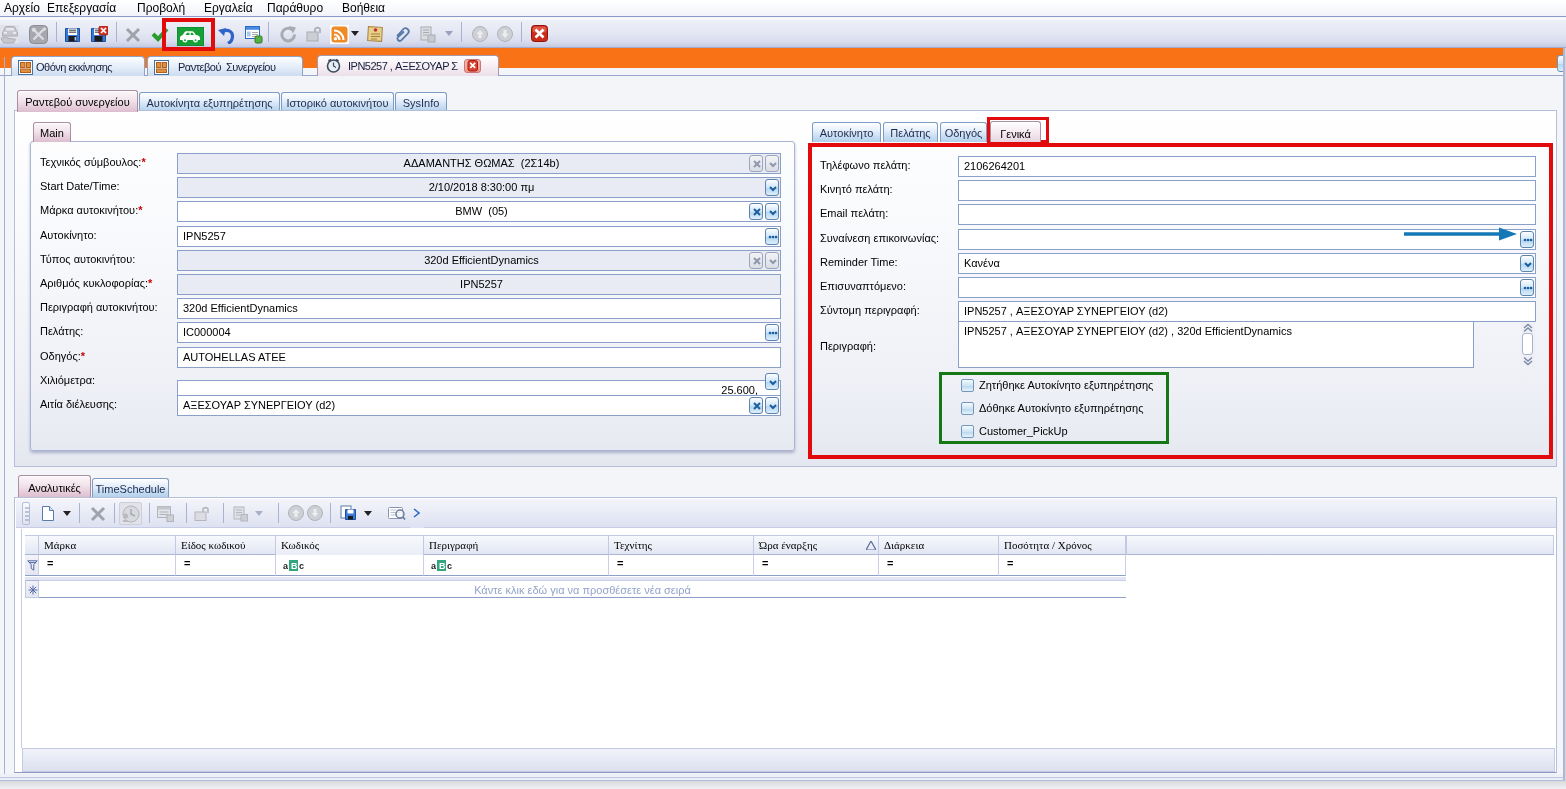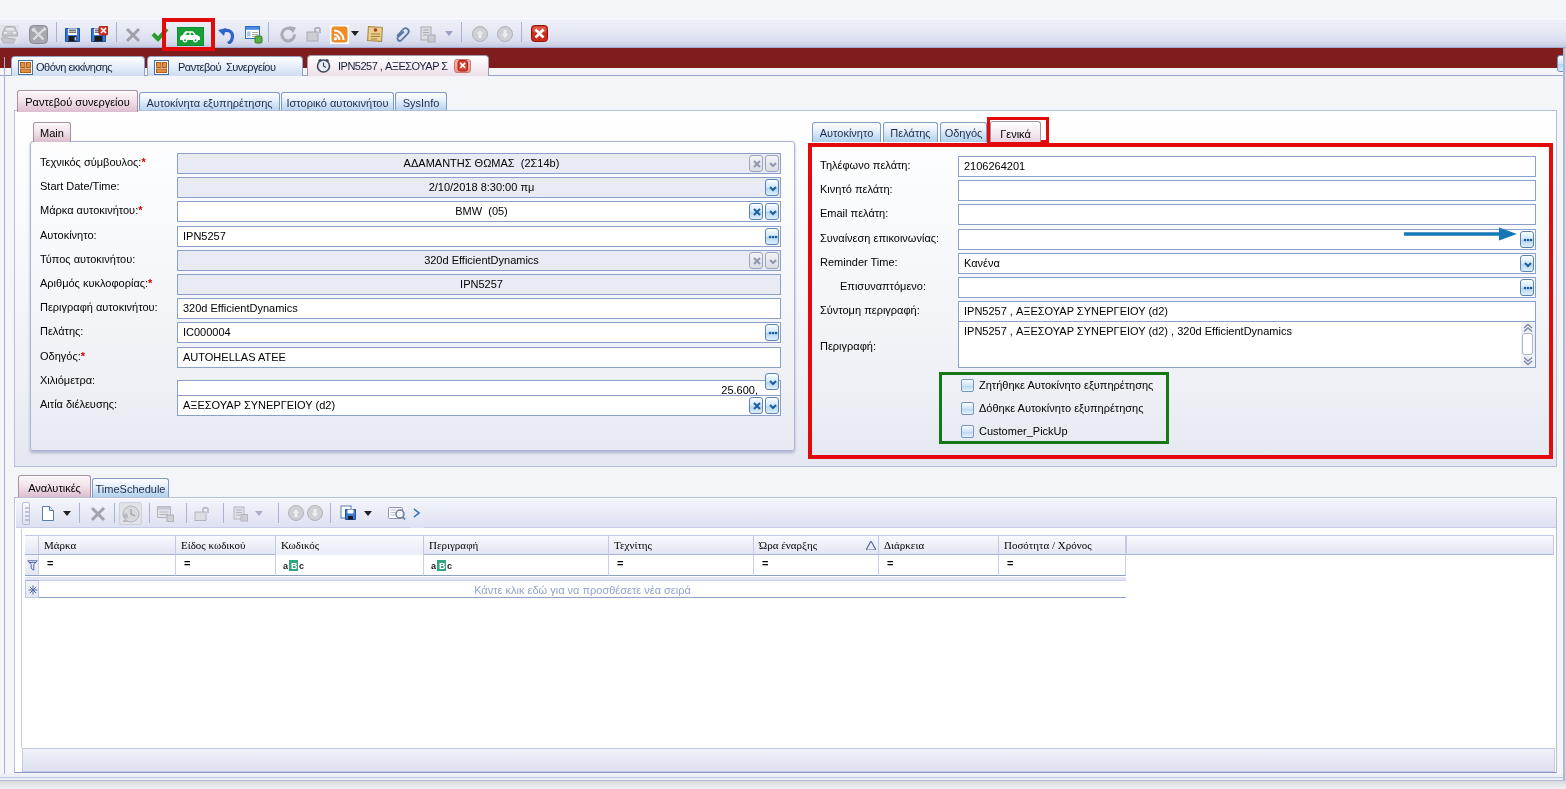--- a/index.html
+++ b/index.html
@@ -13,21 +13,21 @@
 
 #menubar { position:absolute; left:0; top:0; width:1566px; height:17px;
   background:linear-gradient(#ffffff,#f1f3fa); border-bottom:1px solid #8f99c7; }
 .mitem { position:absolute; top:1px; font-size:12px; }
 #toolbar { position:absolute; left:0; top:18px; width:1566px; height:30px;
   background:linear-gradient(#ffffff 0%,#edeff7 8%,#e6e9f4 45%,#d9ddee 80%,#c9cee5 97%,#bfc5e0 100%);
   border-bottom:1px solid #a3abce; }
 .tsep { position:absolute; top:4px; width:1px; height:20px; background:#aab2d2; }
 
 
-#tabrow { position:absolute; left:0; top:48px; width:1566px; height:20px; background:#7f1d1d;padding-left:6px; }
+#tabrow { position:absolute; left:0; top:48px; width:1566px; height:20px; background:#f97316;padding-left:6px; }
 #tabrow .line { position:absolute; left:0; top:27px; width:1566px; height:1px; background:#97a6cc; }
 .dtab { position:absolute; top:8px; height:20px; border:1px solid #8fa3c8; border-bottom:none;
   border-radius:4px 4px 0 0; background:linear-gradient(#fdfeff,#e8f0fb 45%,#cddcf0); }
 .dtab.active { top:7px; height:21px; background:linear-gradient(#fff,#f7f0f5 45%,#ecdfe9); border-color:#a799ab; }
 .dtab .txt { position:absolute; left:30px; top:4px; font-size:11px; white-space:nowrap; color:#15203c; letter-spacing:-0.5px; }
 
 
 #content { position:absolute; left:0; top:76px; width:1566px; height:713px; background:#f4f5f9; }
 #contentpanel { position:absolute; left:14px; top:34px; width:1543px; height:357px;
   background:linear-gradient(#ffffff 0%,#fafbfd 25%,#f4f5f9 55%,#eef0f6 78%,#e9ebf3 92%,#e5e7f0 100%);
@@ -63,20 +63,28 @@
   background:linear-gradient(#f4f5fb,#dde1f1); border-bottom:1px solid #c6cde4; }
 .gh { position:absolute; top:0; height:19px; background:linear-gradient(#f8f9fd,#e2e6f3);
   border-right:1px solid #c2c9e2; border-bottom:1px solid #aab4d4; border-top:1px solid #c2c9e2;
   font-size:11px; padding:3px 0 0 5px; white-space:nowrap; overflow:hidden;font-family:Liberation Serif, serif; }
 .fc { position:absolute; top:0; height:21px; background:#fff; border-right:1px solid #c8cfe6; border-bottom:1px solid #8fa0c8; }
 </style>
 </head>
 <body>
 <div id="page">
 
+<div id="menubar">
+  <div class="mitem" style="left:4px;">Αρχείο</div>
+  <div class="mitem" style="left:47px;">Επεξεργασία</div>
+  <div class="mitem" style="left:137px;">Προβολή</div>
+  <div class="mitem" style="left:204px;">Εργαλεία</div>
+  <div class="mitem" style="left:267px;">Παράθυρο</div>
+  <div class="mitem" style="left:342px;">Βοήθεια</div>
+</div>
 
 <div id="toolbar">
 
   <div class="tsep" style="left:56px;"></div>
   <div class="tsep" style="left:116px;"></div>
   <div class="tsep" style="left:268px;"></div>
   <div class="tsep" style="left:461px;"></div>
   <div class="tsep" style="left:521px;"></div>
 
   <svg class="abs" style="left:0px; top:7px;" width="20" height="20" viewBox="0 0 20 20">
@@ -214,21 +222,21 @@
   </div>
   <div class="dtab" style="left:147px; width:156px;">
         <span class="txt">Ραντεβού&nbsp;&nbsp;Συνεργείου</span>
     <svg class="abs" style="left:6px; top:3px;" width="15" height="15" viewBox="0 0 15 15">
           <rect x="0.5" y="0.5" width="14" height="14" fill="#fbfdff" stroke="#47719e"></rect>
           <rect x="2.5" y="2.5" width="4.5" height="5" fill="#e09040" stroke="#b06018"></rect>
           <rect x="8.5" y="2.5" width="4" height="5" fill="#e09040" stroke="#b06018"></rect>
           <rect x="2.5" y="9" width="10" height="3.5" fill="#e09040" stroke="#b06018"></rect>
         </svg>
   </div>
-  <div class="dtab active" style="left:307px; width:182px;">
+  <div class="dtab active" style="left:317px; width:182px;">
         <span class="txt">IPN5257 , ΑΞΕΣΟΥΑΡ Σ</span>
     <svg class="abs" style="left:8px; top:2px;" width="15" height="15" viewBox="0 0 15 15">
           <circle cx="7.5" cy="8" r="6" fill="#e8eef4" stroke="#3a4a5a" stroke-width="1.6"></circle>
           <path d="M7.5 4.5 V8 L10 9.5" stroke="#3a4a5a" stroke-width="1.2" fill="none"></path>
           <path d="M2.5 3 L5 1.5 M12.5 3 L10 1.5" stroke="#3a4a5a" stroke-width="1.8"></path>
         </svg>
     <div class="abs" style="left:146px; top:3px; width:17px; height:14px; border:1px solid #c87878; border-radius:3px; background:linear-gradient(#fab8ae,#f4978a); overflow:hidden;">
       <svg width="15" height="12" viewBox="0 0 15 12">
             <rect x="3" y="0.5" width="9.5" height="10.5" rx="2" fill="#d84030" stroke="#a02418"></rect>
             <path d="M5.2 2.8 L10.2 7.8 M10.2 2.8 L5.2 7.8" stroke="#fff" stroke-width="1.7"></path>
@@ -377,35 +385,35 @@
         </div>
 
     <div class="lbl" style="left:820px; top:180px;">Reminder Time:</div>
     <div class="fld" style="left:958px; top:177px; width:578px;">Κανένα</div>
     <div class="fbtn" style="left:1520px; top:179px;">
           <svg width="14" height="17">
             <path d="M4 7 L7 10 L10 7" stroke="#1d5f9e" stroke-width="2" fill="none"></path>
           </svg>
         </div>
 
-    <div class="lbl" style="left:820px; top:204px;margin-left:20px;">Επισυναπτόμενο:</div>
+    <div class="lbl" style="left:820px; top:204px;">Επισυναπτόμενο:</div>
     <div class="fld" style="left:958px; top:201px; width:578px;"></div>
     <div class="fbtn" style="left:1520px; top:203px;">
           <svg width="14" height="17">
             <circle cx="4" cy="8" r="1.3" fill="#1d5f9e"></circle>
             <circle cx="7" cy="8" r="1.3" fill="#1d5f9e"></circle>
             <circle cx="10" cy="8" r="1.3" fill="#1d5f9e"></circle>
           </svg>
         </div>
 
     <div class="lbl" style="left:820px; top:228px;">Σύντομη περιγραφή:</div>
     <div class="fld" style="left:958px; top:225px; width:578px;">IPN5257 , ΑΞΕΣΟΥΑΡ ΣΥΝΕΡΓΕΙΟΥ (d2)</div>
 
     <div class="lbl" style="left:820px; top:264px;">Περιγραφή:</div>
-    <div class="fld" style="left:958px; top:245px; width:578px; height:47px;">IPN5257 , ΑΞΕΣΟΥΑΡ ΣΥΝΕΡΓΕΙΟΥ (d2) , 320d EfficientDynamics</div>
+    <div class="fld" style="left:958px; top:245px; width:516px; height:47px;">IPN5257 , ΑΞΕΣΟΥΑΡ ΣΥΝΕΡΓΕΙΟΥ (d2) , 320d EfficientDynamics</div>
 
     <div class="abs" style="left:1521px; top:246px; width:14px; height:45px; background:#eef0f6;">
       <svg class="abs" style="left:1px; top:1px;" width="12" height="10">
             <path d="M2 5 L6 1.5 L10 5 M2 8.5 L6 5 L10 8.5" stroke="#7c88aa" stroke-width="1.4" fill="none"></path>
           </svg>
       <div class="abs" style="left:1px; top:11px; width:11px; height:22px; border:1px solid #aab4cc; border-radius:3px; background:#fff;"></div>
       <svg class="abs" style="left:1px; bottom:1px;" width="12" height="10">
             <path d="M2 1.5 L6 5 L10 1.5 M2 5 L6 8.5 L10 5" stroke="#7c88aa" stroke-width="1.4" fill="none"></path>
           </svg>
     </div>

